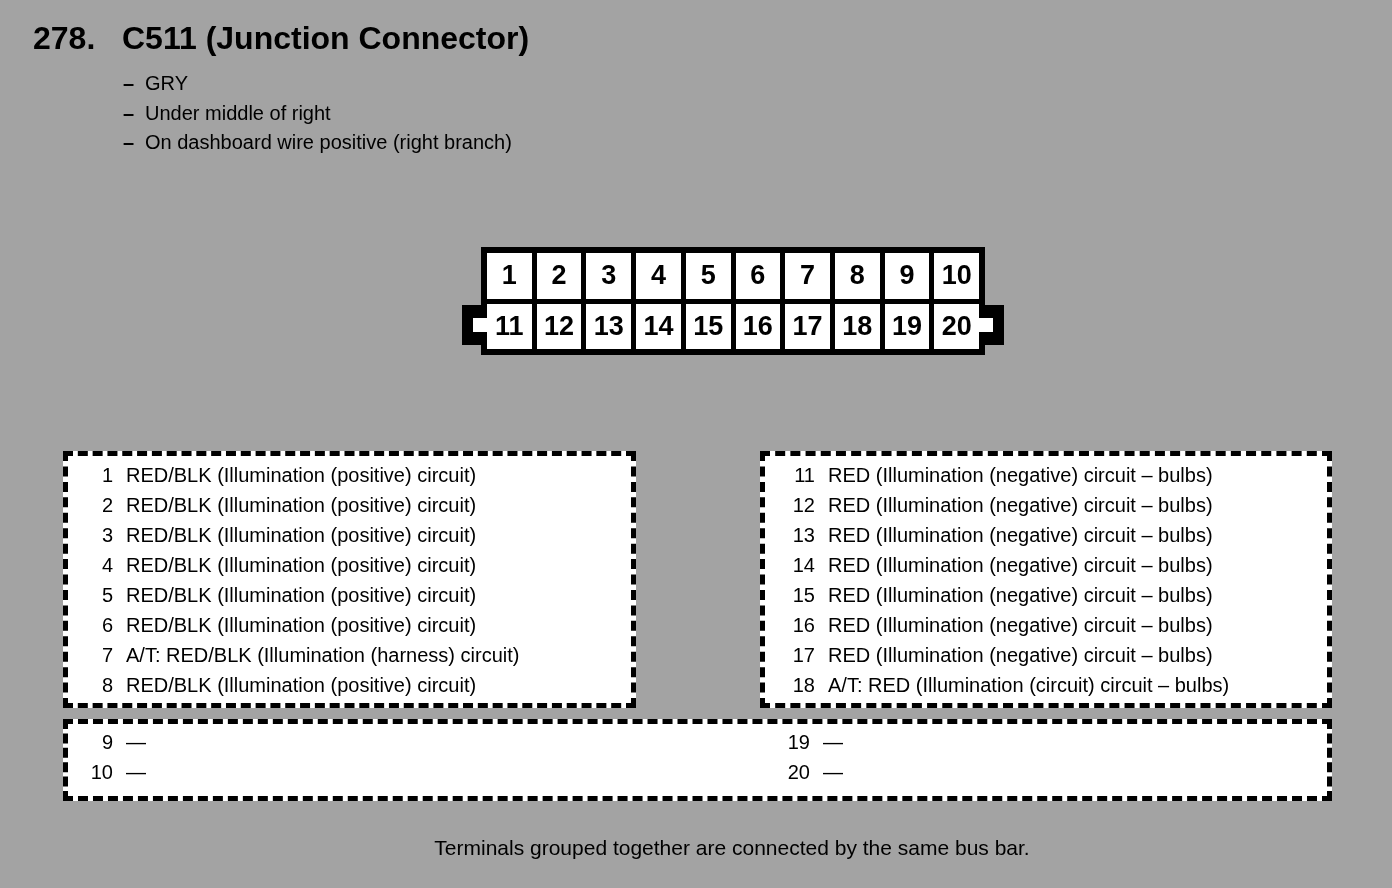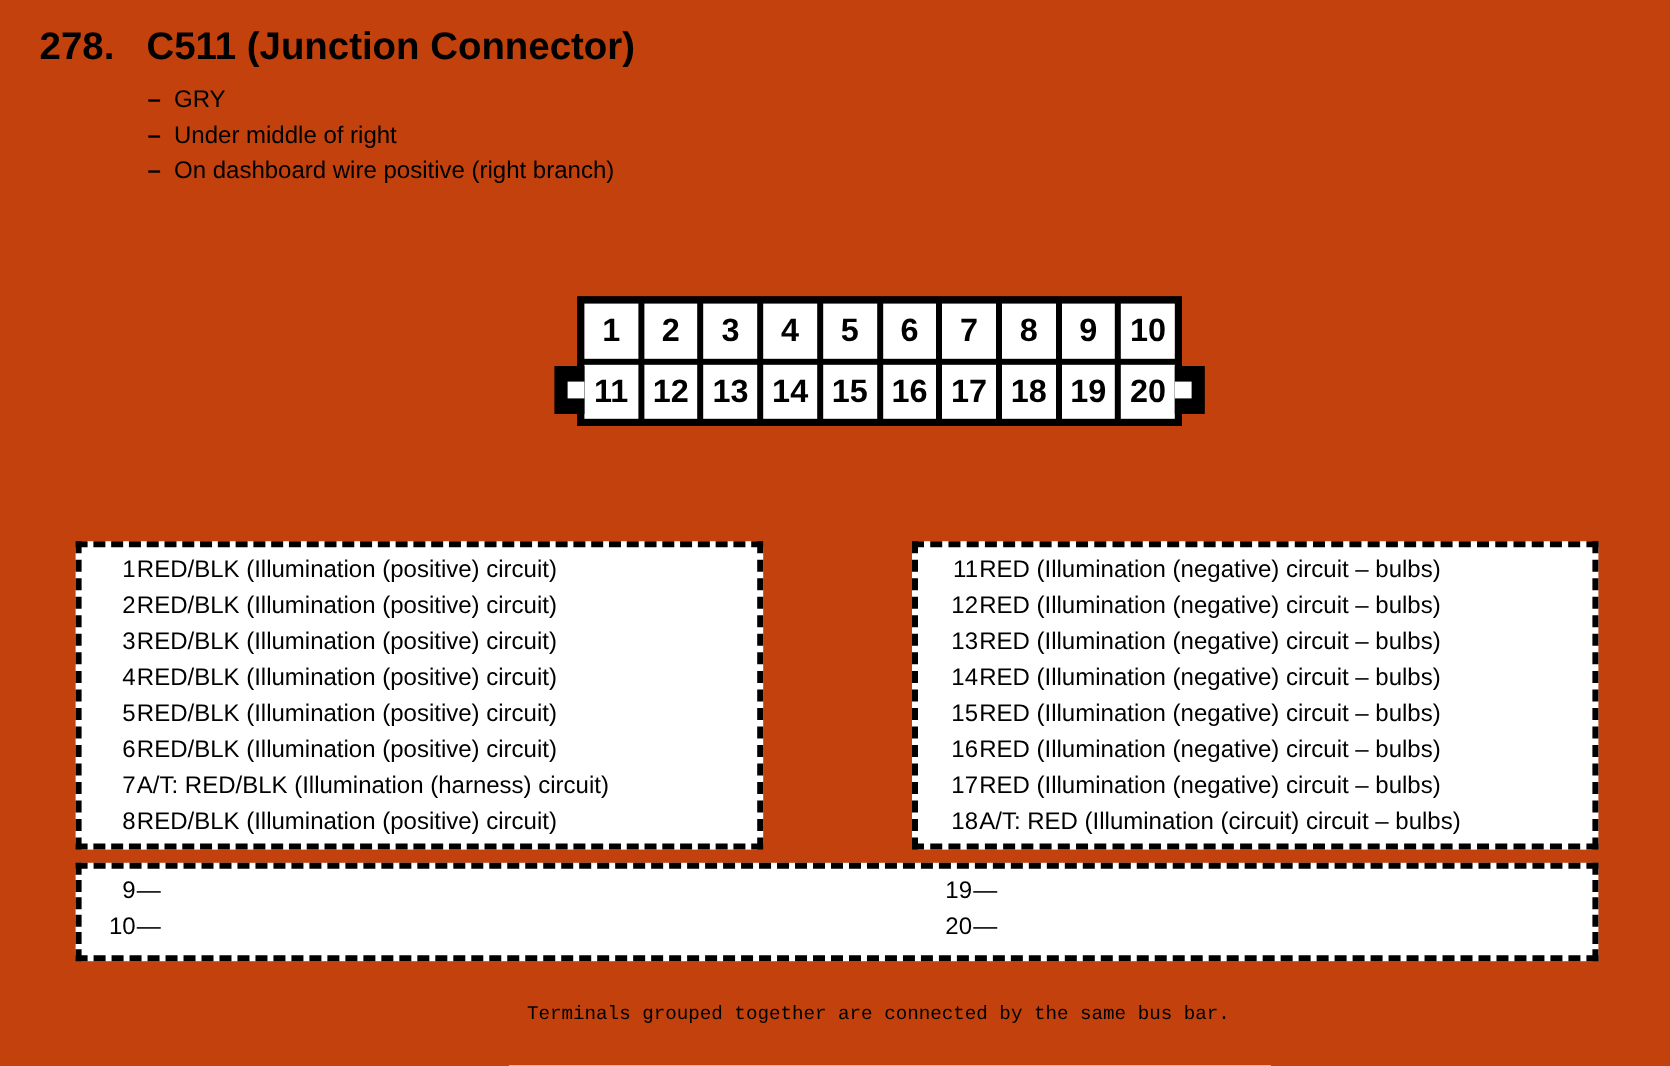--- a/index.html
+++ b/index.html
@@ -1,18 +1,18 @@
 <!DOCTYPE html>
 <html><head>
 <meta charset="utf-8">
 <style>
   html, body { margin:0; padding:0; background:#ffffff; }
   .page {
     position:relative; width:1392px; height:888px;
-    background:#c2410c; color:#000000;
+    background:#a3a3a3; color:#000000;
     font-family:"Liberation Sans", sans-serif;
     overflow:hidden;
   }
 
   
   .title-row { position:absolute; left:33px; top:19px; display:flex; font-weight:700; font-size:32px; line-height:38px; }
   .title-num { width:89px; flex:none; }
 
   
   .attrs { position:absolute; left:123px; top:69px; font-size:20px; line-height:29.5px; }
@@ -41,28 +41,28 @@
     position:absolute; box-sizing:border-box; border:5px dashed #000;
     background:#fff; font-size:20px;
   }
   .box-left  { left:63px;  top:451px; width:573px;  height:257px; padding-top:4px; }
   .box-right { left:760px; top:451px; width:572px;  height:257px; padding-top:4px; }
   .box-bottom{ left:63px;  top:719px; width:1269px; height:82px; }
 
   .pin-row { display:flex; align-items:center; height:30px; }
   .pin-num { flex:none; width:45px; text-align:right; }
   .box-right .pin-num { width:50px; }
-  .pin-label { margin-left:1px; white-space:nowrap; }
+  .pin-label { margin-left:13px; white-space:nowrap; }
 
   .bottom-col { position:absolute; top:3px; }
   .bottom-col-left  { left:0; }
   .bottom-col-right { left:697px; }
 
   
-  .footer { position:absolute; left:72px; top:836px; width:1320px; text-align:center; font-size:16px;font-family:Liberation Mono, monospace; }
+  .footer { position:absolute; left:72px; top:836px; width:1320px; text-align:center; font-size:21px; }
 </style>
 </head>
 <body>
 
 <div class="page">
 
   <div class="title-row">
     <span class="title-num">278.</span>
     <span class="title-text">C511 (Junction Connector)</span>
   </div>

